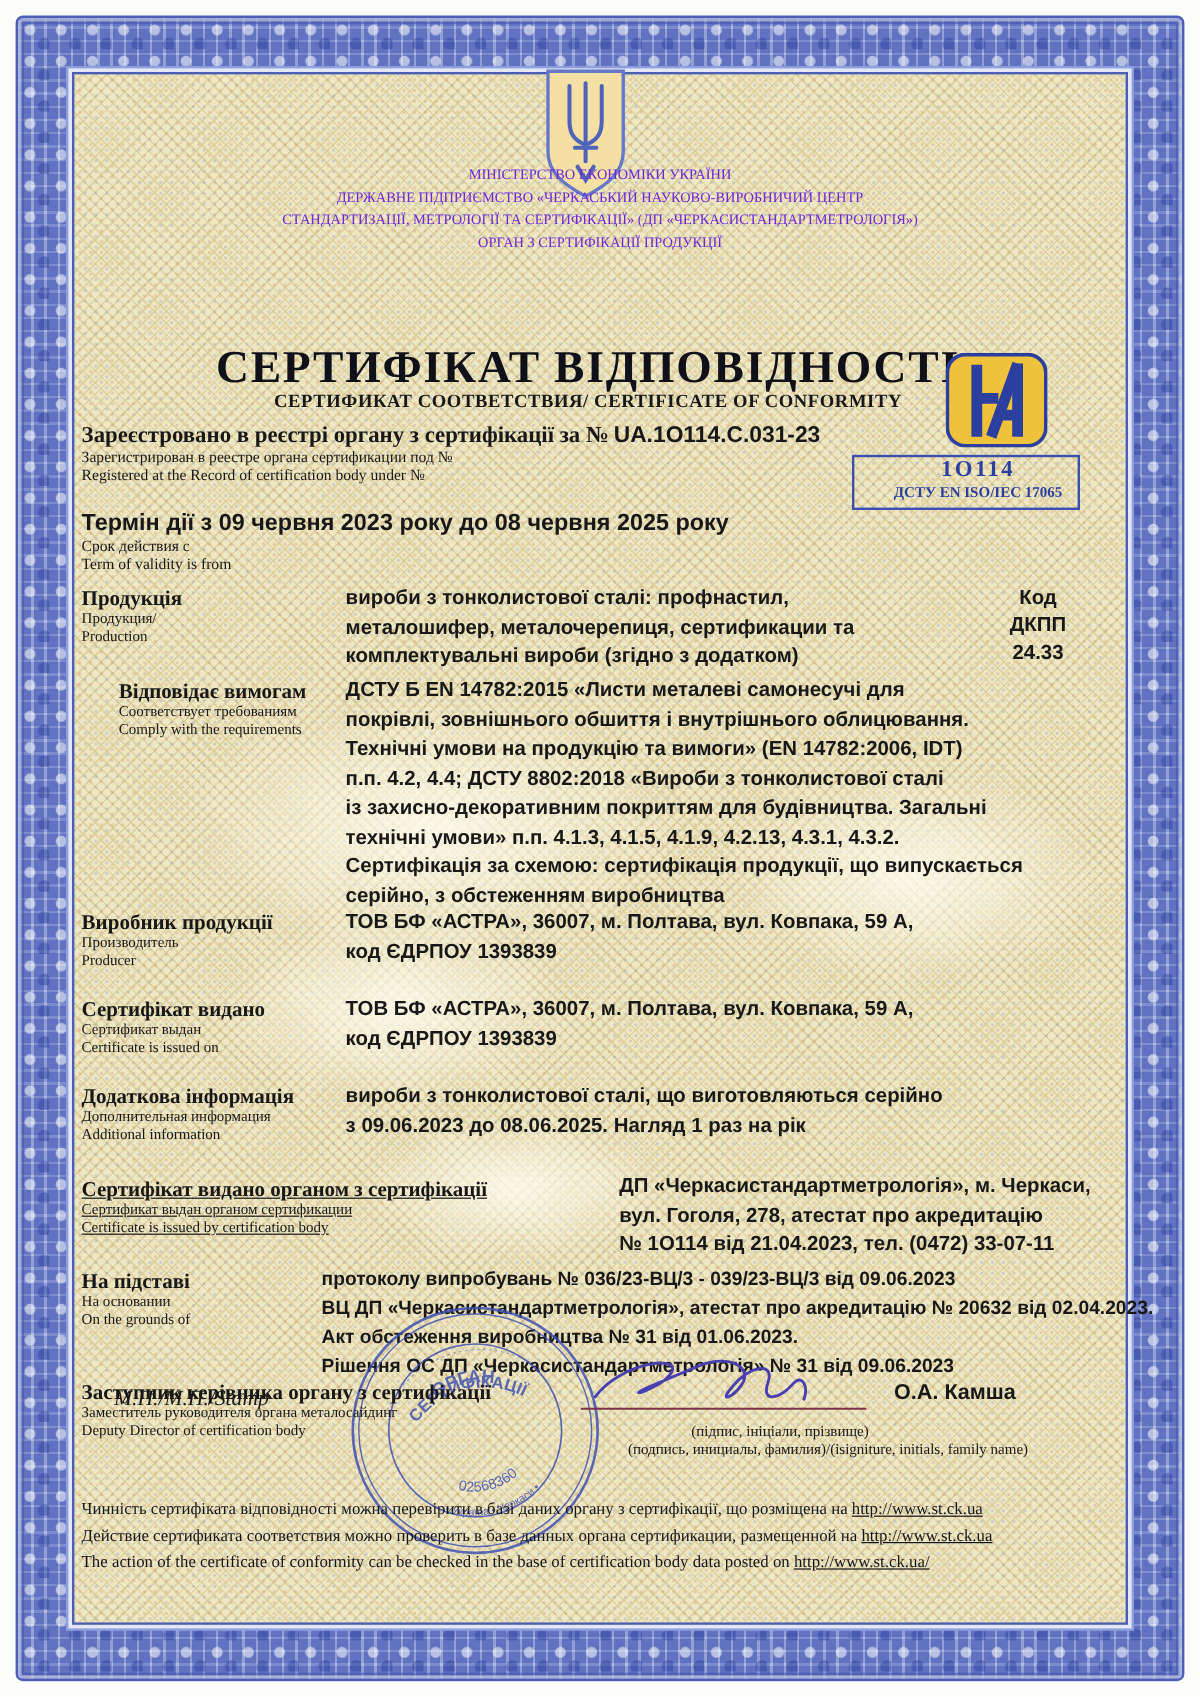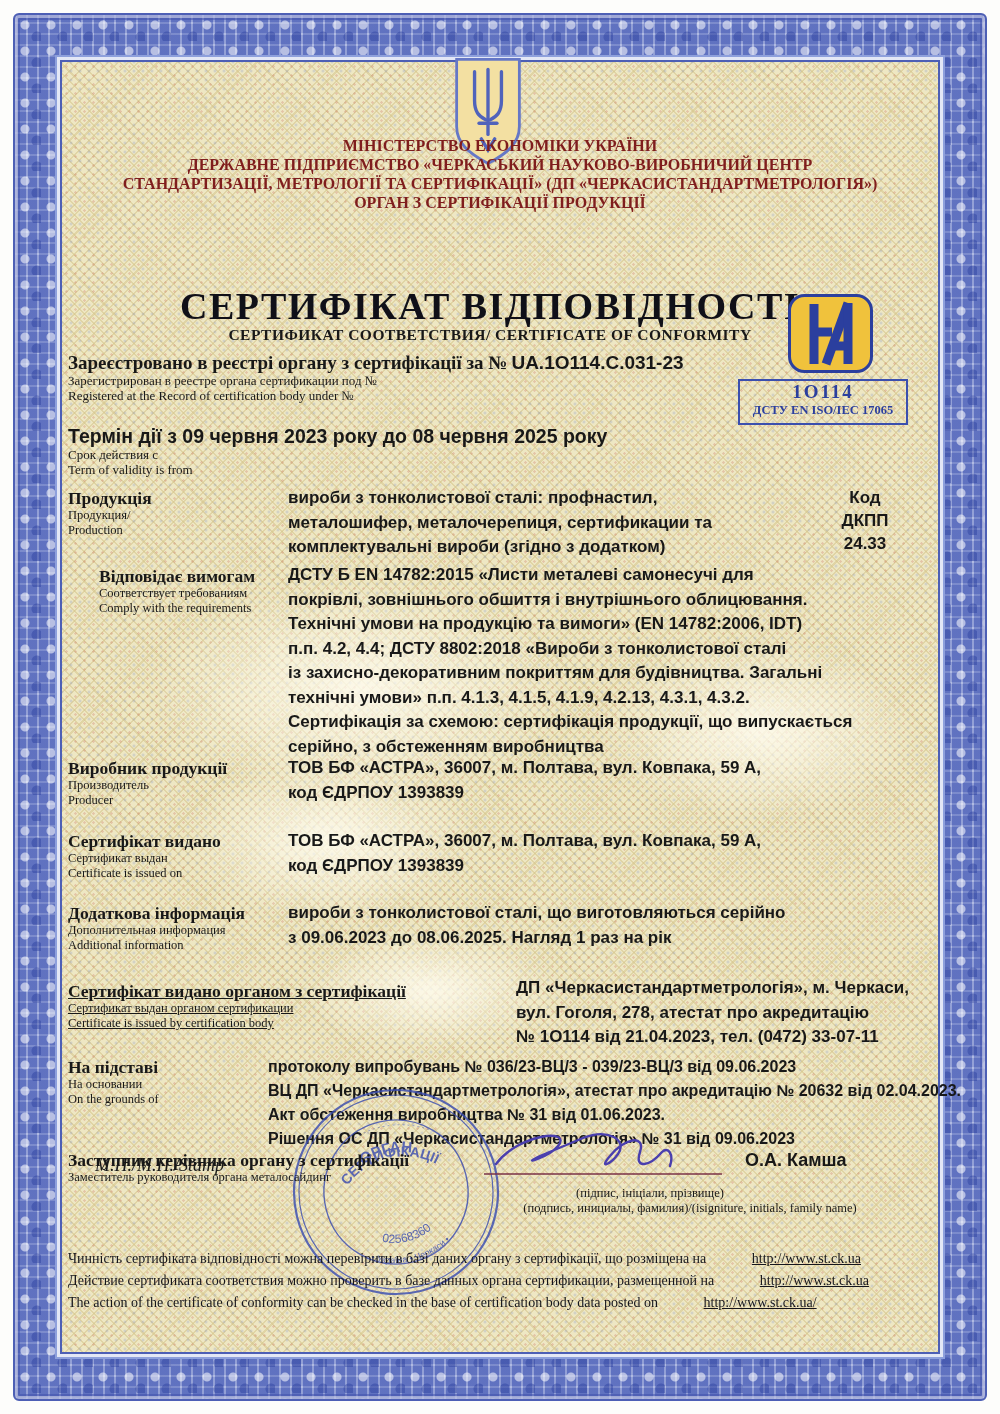--- a/index.html
+++ b/index.html
@@ -21,32 +21,32 @@
       radial-gradient(rgba(205,122,106,.30) 1px, rgba(0,0,0,0) 1.5px),
       radial-gradient(rgba(112,132,200,.28) 1px, rgba(0,0,0,0) 1.5px),
       repeating-linear-gradient(45deg, rgba(213,197,140,.55) 0 1.5px, rgba(0,0,0,0) 1.5px 7px),
       repeating-linear-gradient(-45deg, rgba(213,197,140,.55) 0 1.5px, rgba(0,0,0,0) 1.5px 7px);
     background-size:9px 9px,9px 9px,auto,auto;background-position:0 0,4.5px 4.5px,0 0,0 0;
     border:2px solid #4d5fb5;box-shadow:0 0 0 3px rgba(255,255,255,.75), 0 0 0 5px #8ea0dc;}
   .wm{position:absolute;border-radius:50%;background:radial-gradient(closest-side, rgba(255,252,240,.85), rgba(255,252,240,0));filter:blur(6px);}
   .abs{position:absolute;}
   .serifB{font-family:"Liberation Serif",serif;font-weight:bold;}
   .sansB{font-family:"Liberation Sans",sans-serif;font-weight:bold;}
-  .hdr{width:1000px;text-align:center;font-weight:bold;font-size:16px;line-height:19px;color:#7f1d1d;}
+  .hdr{width:1000px;text-align:center;font-weight:normal;font-size:12px;line-height:19px;color:#6d28d9;}
   .title{width:1000px;text-align:center;font-weight:bold;font-size:38px;letter-spacing:1.5px;color:#101018;}
   .subtitle{width:1000px;text-align:center;font-weight:bold;font-size:15.5px;letter-spacing:.5px;}
   .regUA{font-size:19px;}
   .small{font-size:13px;line-height:14.5px;}
   .lblUA{font-size:17.5px;font-weight:bold;line-height:20px;}
   .lblSub{font-size:12.5px;line-height:15px;}
   .val{font-size:17px;line-height:24.5px;white-space:pre;}
   .val16{font-size:16px;line-height:24px;white-space:pre;}
   .code{font-size:17px;line-height:23px;white-space:pre;text-align:center;font-weight:bold;}
   .accbox{border:2px solid #3b4fae;color:#2b3f9e;text-align:center;}
-  .link{text-decoration:underline;padding-left:42px;}
+  .link{text-decoration:underline;}
   .foot{font-size:14px;line-height:22px;color:#15151c;}
   .stamp{opacity:.82;transform:rotate(-14deg);}
 </style>
 </head>
 <body>
 
 <div class="page">
   <div class="frame"></div>
   <div class="paper"></div>
 
@@ -79,21 +79,21 @@
   <svg class="abs" style="left:788px;top:294px;" width="85" height="79" viewBox="0 0 85 79">
     <rect x="1.5" y="1.5" width="82" height="76" rx="15" fill="#f0c23c" stroke="#2b3f9e" stroke-width="3"></rect>
     <g stroke="#2b3f9e" stroke-width="9" fill="none">
       <path d="M26,10 v60"></path>
       <path d="M26,38 h18"></path>
       <path d="M38,70 L60,9"></path>
       <path d="M60,9 v61"></path>
       <path d="M46,52 h14"></path>
     </g>
   </svg>
-  <div class="abs accbox" style="left:738px;top:379px;width:166px;height:42px;">
+  <div class="abs accbox" style="left:710px;top:379px;width:166px;height:42px;padding-left:20px;">
     <div class="serifB" style="font-size:19px;line-height:22px;letter-spacing:2px;">1О114</div>
     <div class="serifB" style="font-size:12.5px;line-height:14px;">ДСТУ EN ISO/ІЕС 17065</div>
   </div>
 
   <div class="abs" style="left:68px;top:352px;">
     <div>
       <span class="serifB regUA">Зареєстровано в реєстрі органу з сертифікації за №</span>
       <span class="sansB regUA">UA.1О114.С.031-23</span>
     </div>
     <div class="small">Зарегистрирован в реестре органа сертификации под №</div>
@@ -193,20 +193,21 @@
       <text font-size="9"><textPath href="#stArcBot" startOffset="50%" text-anchor="middle">• Україна • Черкаси •</textPath></text>
     </g>
     <g stroke="#3b4db0" stroke-width="1" opacity=".55">
       <path d="M38,78 A85,85 0 0,1 178,78" fill="none" stroke-dasharray="2 3"></path>
     </g>
   </svg>
 
   <div class="abs" style="left:68px;top:1150px;width:430px;">
     <div class="lblUA">Заступник керівника органу з сертифікації</div>
     <div class="lblSub">Заместитель руководителя органа металосайдинг</div>
+    <div class="lblSub">Deputy Director of certification body</div>
   </div>
   <div class="abs" style="left:95px;top:1155px;font-size:18px;font-style:italic;">М.П./М.П./Stamp</div>
 
   <svg class="abs" style="left:478px;top:1126px;" width="250" height="58" viewBox="0 0 250 58">
     <path d="M18,38 C40,8 95,2 80,20 C70,32 40,40 62,30 L105,12 C130,2 150,14 140,28 C133,38 120,44 132,30 C146,12 168,8 162,26 C156,44 172,40 184,26 C190,20 196,28 192,40" fill="none" stroke="#4a3fae" stroke-width="2.4" stroke-linecap="round"></path>
     <line x1="6" y1="48" x2="244" y2="48" stroke="#7a3348" stroke-width="1.6"></line>
   </svg>
   <div class="abs sansB" style="left:745px;top:1150px;font-size:18px;">О.А. Камша</div>
   <div class="abs" style="left:440px;top:1186px;width:420px;text-align:center;font-size:12.5px;">(підпис, ініціали, прізвище)</div>
   <div class="abs" style="left:420px;top:1201px;width:540px;text-align:center;font-size:12.5px;">(подпись, инициалы, фамилия)/(isigniture, initials, family name)</div>

